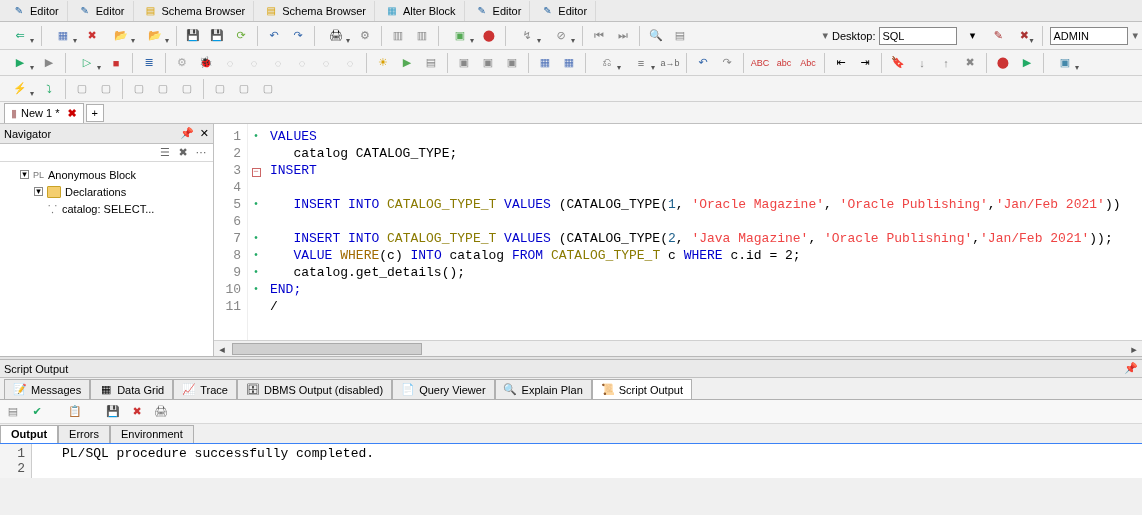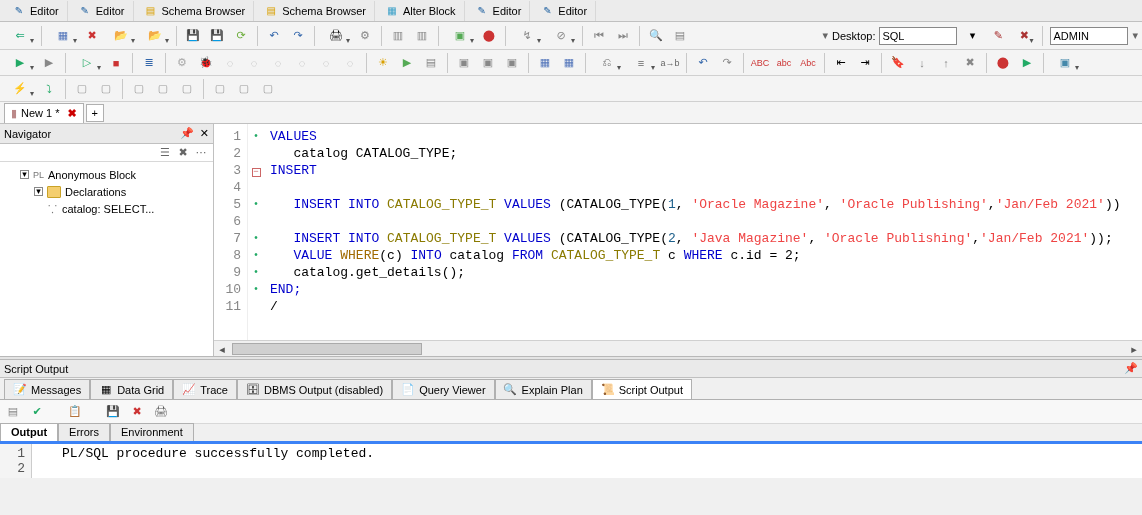--- a/index.html
+++ b/index.html
@@ -61,21 +61,21 @@
   .outhdr{ background:#eaeaea; height:18px; display:flex; align-items:center; padding:0 4px; border-bottom:1px solid #c0c0c0;}
   .outhdr .pin{margin-left:auto;}
   .tabs2 { display:flex; border-bottom:1px solid #b0b0b0; background:#f0f0f0; height:22px; align-items:flex-end; padding-left:4px; gap:0;}
   .tabs2 .t2 { display:flex;align-items:center; gap:4px; padding:2px 8px; border:1px solid #b0b0b0; border-bottom:none; background:#ececec; height:20px; cursor:pointer; font-size:11px;}
   .tabs2 .t2.active{ background:#fff;}
   .t2 .ic{ width:14px; height:14px; display:inline-flex;align-items:center;justify-content:center;}
 
   .outtool{ height:24px; border-bottom:1px solid #d8d8d8; display:flex; align-items:center; padding:0 4px; gap:6px; background:#f8f8f8;}
   .ot{ width:18px;height:18px; display:inline-flex;align-items:center;justify-content:center; cursor:pointer;}
 
-  .tabs3 { display:flex; border-bottom:3px solid #3b82f6; background:#f0f0f0; height:20px; align-items:flex-end;text-align:center;}
+  .tabs3 { display:flex; border-bottom:1px solid #3b82f6; background:#f0f0f0; height:20px; align-items:flex-end;text-align:center;}
   .tabs3 .t3{ padding:2px 10px; border:1px solid #b0b0b0; border-bottom:none; background:#ececec; height:18px; cursor:pointer;}
   .tabs3 .t3.active{ background:#fff; font-weight:bold;}
 
   .outgrid{ display:flex; font-family: Consolas, 'Courier New', monospace; font-size:13px; background:#fff;}
   .outg { width:32px; text-align:right; padding:2px 6px 2px 0; color:#555; border-right:1px solid #ccc; background:#f4f4f4;}
   .outtxt{ flex:1; padding:2px 30px;}
   .outtxt .selrow{ background:#eaf1fb;}
 </style>
 </head>
 <body>

